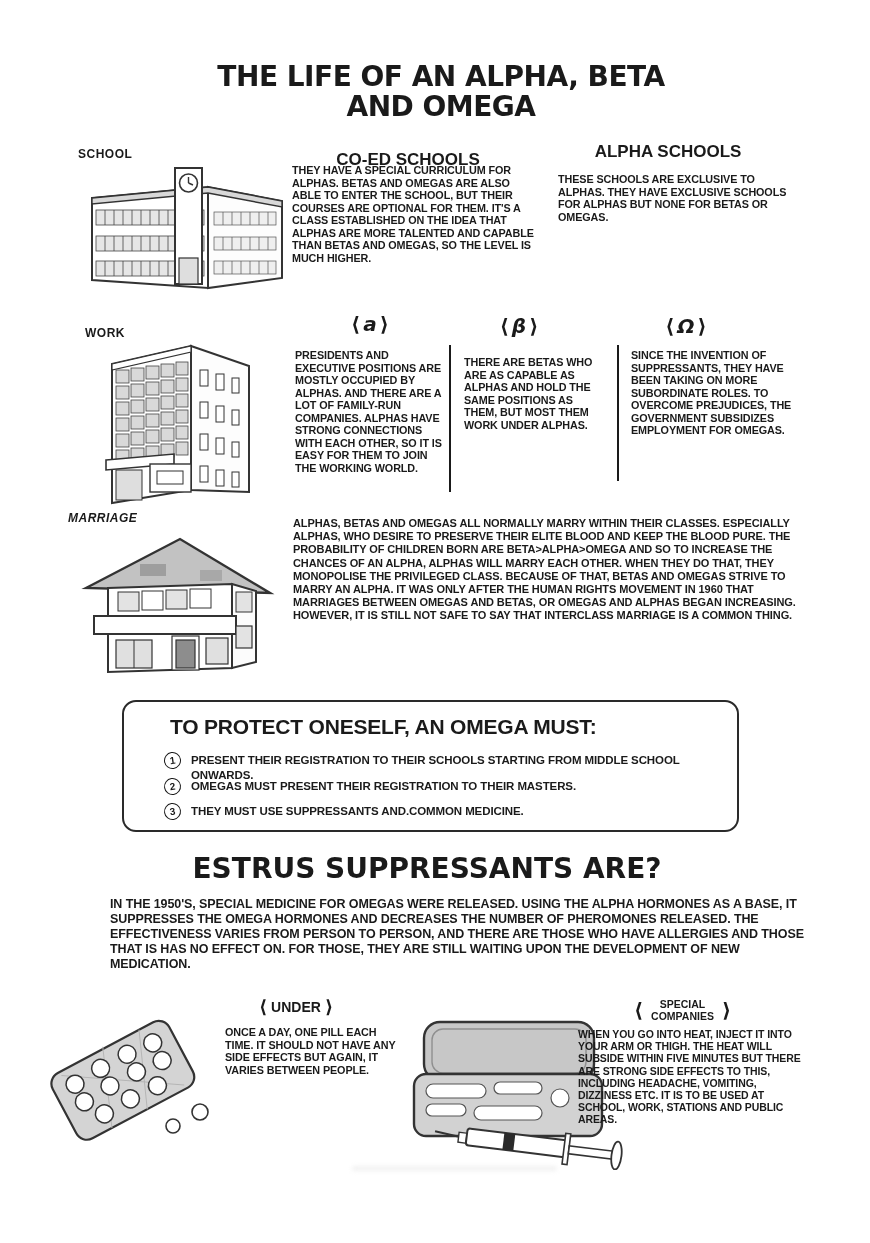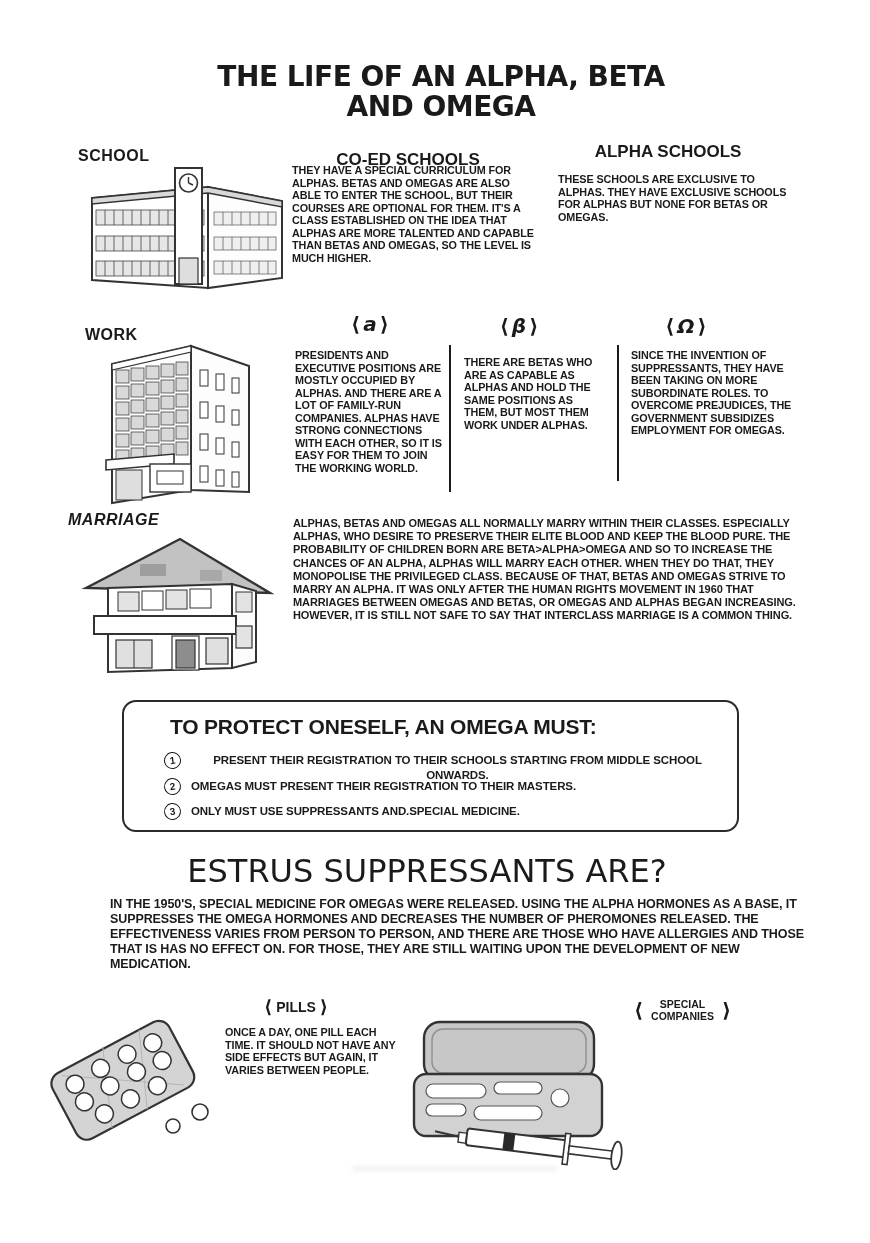--- a/index.html
+++ b/index.html
@@ -7,45 +7,45 @@
     position:relative;width:870px;height:1243px;background:#ffffff;
     font-family:"Liberation Sans",sans-serif;color:#1a1a1a;overflow:hidden;
     font-weight:700;
   }
   .abs{position:absolute;}
   .page-title{
     left:0;right:0;top:62px;text-align:center;
     font-size:28px;line-height:30px;letter-spacing:-0.5px;
     font-family:"DejaVu Sans",sans-serif;font-weight:800;padding-left:12px;
   }
-  .sec-label{font-size:16px;letter-spacing:0.5px;}
+  .sec-label{font-size:12px;letter-spacing:0.5px;}
   .sub-head{font-size:17px;text-align:center;letter-spacing:0px;}
   .body-txt{font-size:10.8px;line-height:12.5px;letter-spacing:-0.1px;}
   .mid-txt{font-size:11px;line-height:13.2px;letter-spacing:-0.1px;}
   .sym-head{
     display:flex;justify-content:center;align-items:center;gap:3px;
     font-size:20px;font-family:"DejaVu Sans",sans-serif;
   }
   .sym-head .sym{font-style:italic;font-weight:700;}
   .vline{width:2px;background:#1a1a1a;}
   .protect-box{
     left:122px;top:700px;width:613px;height:128px;
     border:2px solid #2a2a2a;border-radius:14px;background:#fff;
   }
   .protect-title{font-size:21px;letter-spacing:-0.2px;}
   .protect-item{display:flex;align-items:flex-start;gap:10px;}
   .num-circle{
     width:15px;height:15px;border:1.4px solid #1a1a1a;border-radius:50%;
     font-size:10px;display:flex;align-items:center;justify-content:center;
     flex:0 0 auto;transform:rotate(-8deg);
   }
-  .protect-item .itxt{font-size:11.5px;line-height:15px;letter-spacing:-0.1px;padding-top:1px;text-align:center;}
+  .protect-item .itxt{font-size:11.5px;line-height:15px;letter-spacing:-0.1px;padding-top:1px;}
   .estrus-title{
-    left:0;right:16px;top:852px;text-align:center;font-size:32px;letter-spacing:0px;
-    font-family:"DejaVu Sans",sans-serif;font-weight:400;
+    left:0;right:16px;top:852px;text-align:center;font-size:28px;letter-spacing:0px;
+    font-family:"DejaVu Sans",sans-serif;font-weight:700;
   }
   .estrus-body{font-size:12.5px;line-height:15px;letter-spacing:-0.1px;}
   .pills-head{font-size:14px;display:flex;justify-content:center;align-items:center;gap:4px;}
   .pills-head .bk{font-size:18px;font-family:"DejaVu Sans",sans-serif;}
   .spec-head{display:flex;justify-content:center;align-items:center;gap:8px;}
   .spec-head .bk{font-size:20px;font-family:"DejaVu Sans",sans-serif;}
   .spec-head .lines{font-size:10.5px;line-height:12px;text-align:center;}
   .watermark{
     left:352px;top:1166px;width:205px;height:5px;background:#d9d9d9;
     opacity:0.35;filter:blur(2px);border-radius:3px;
@@ -228,30 +228,30 @@
     <div class="abs protect-item" style="left:40px;top:50px;width:560px;">
       <span class="num-circle">1</span>
       <span class="itxt">PRESENT THEIR REGISTRATION TO THEIR SCHOOLS STARTING FROM MIDDLE SCHOOL ONWARDS.</span>
     </div>
     <div class="abs protect-item" style="left:40px;top:76px;width:560px;">
       <span class="num-circle">2</span>
       <span class="itxt">OMEGAS MUST PRESENT THEIR REGISTRATION TO THEIR MASTERS.</span>
     </div>
     <div class="abs protect-item" style="left:40px;top:101px;width:560px;">
       <span class="num-circle">3</span>
-      <span class="itxt">ONLY MUST USE SUPPRESSANTS AND.SPECIAL MEDICINE.</span>
+      <span class="itxt">THEY MUST USE SUPPRESSANTS AND.COMMON MEDICINE.</span>
     </div>
   </div>
 
   <div class="abs estrus-title">ESTRUS SUPPRESSANTS ARE?</div>
   <div class="abs estrus-body" style="left:110px;top:897px;width:700px;">IN THE 1950'S, SPECIAL MEDICINE FOR OMEGAS WERE RELEASED. USING THE ALPHA HORMONES AS A BASE, IT SUPPRESSES THE OMEGA HORMONES AND DECREASES THE NUMBER OF PHEROMONES RELEASED. THE EFFECTIVENESS VARIES FROM PERSON TO PERSON, AND THERE ARE THOSE WHO HAVE ALLERGIES AND THOSE THAT IS HAS NO EFFECT ON. FOR THOSE, THEY ARE STILL WAITING UPON THE DEVELOPMENT OF NEW MEDICATION.</div>
 
   <div class="abs pills-head" style="left:228px;top:996px;width:136px;">
     <span class="bk">⟨</span>
-    <span>PILLS</span>
+    <span>UNDER</span>
     <span class="bk">⟩</span>
   </div>
 
   <svg class="abs" style="left:50px;top:1016px;" width="178" height="128" viewBox="0 0 178 128">
     <g transform="rotate(-28 75 62)">
       <rect x="6" y="26" width="132" height="74" rx="12" fill="#d4d4d4" stroke="#333" stroke-width="2.2"></rect>
       <path d="M20 30 L124 96 M70 24 L40 100 M110 26 L80 100" stroke="#b5b5b5" stroke-width="1"></path>
       <g fill="#ffffff" stroke="#333" stroke-width="1.5">
         <circle cx="28" cy="44" r="9"></circle>
           <circle cx="58" cy="42" r="9"></circle>
@@ -300,16 +300,17 @@
       <path d="M54 128 L24 125" stroke="#333" stroke-width="2"></path>
       <rect x="48" y="123" width="8" height="10" fill="#ffffff" stroke="#333" stroke-width="1.4"></rect>
       <rect x="56" y="118" width="100" height="17" rx="3" fill="#ffffff" stroke="#333" stroke-width="2"></rect>
       <rect x="93" y="118" width="11" height="17" fill="#2a2a2a"></rect>
       <rect x="154" y="111" width="5" height="31" fill="#ffffff" stroke="#333" stroke-width="1.6"></rect>
       <rect x="159" y="123" width="44" height="8" fill="#ffffff" stroke="#333" stroke-width="1.6"></rect>
       <ellipse cx="207" cy="127" rx="5" ry="14" fill="#ffffff" stroke="#333" stroke-width="1.8"></ellipse>
     </g>
   </svg>
 
+  <div class="abs body-txt" style="left:578px;top:1028px;width:228px;font-size:10.5px;line-height:12.2px;">WHEN YOU GO INTO HEAT, INJECT IT INTO YOUR ARM OR THIGH. THE HEAT WILL SUBSIDE WITHIN FIVE MINUTES BUT THERE ARE STRONG SIDE EFFECTS TO THIS, INCLUDING HEADACHE, VOMITING, DIZZINESS ETC. IT IS TO BE USED AT SCHOOL, WORK, STATIONS AND PUBLIC AREAS.</div>
 
   <div class="abs watermark"></div>
 
 </div>
 
 </body></html>

